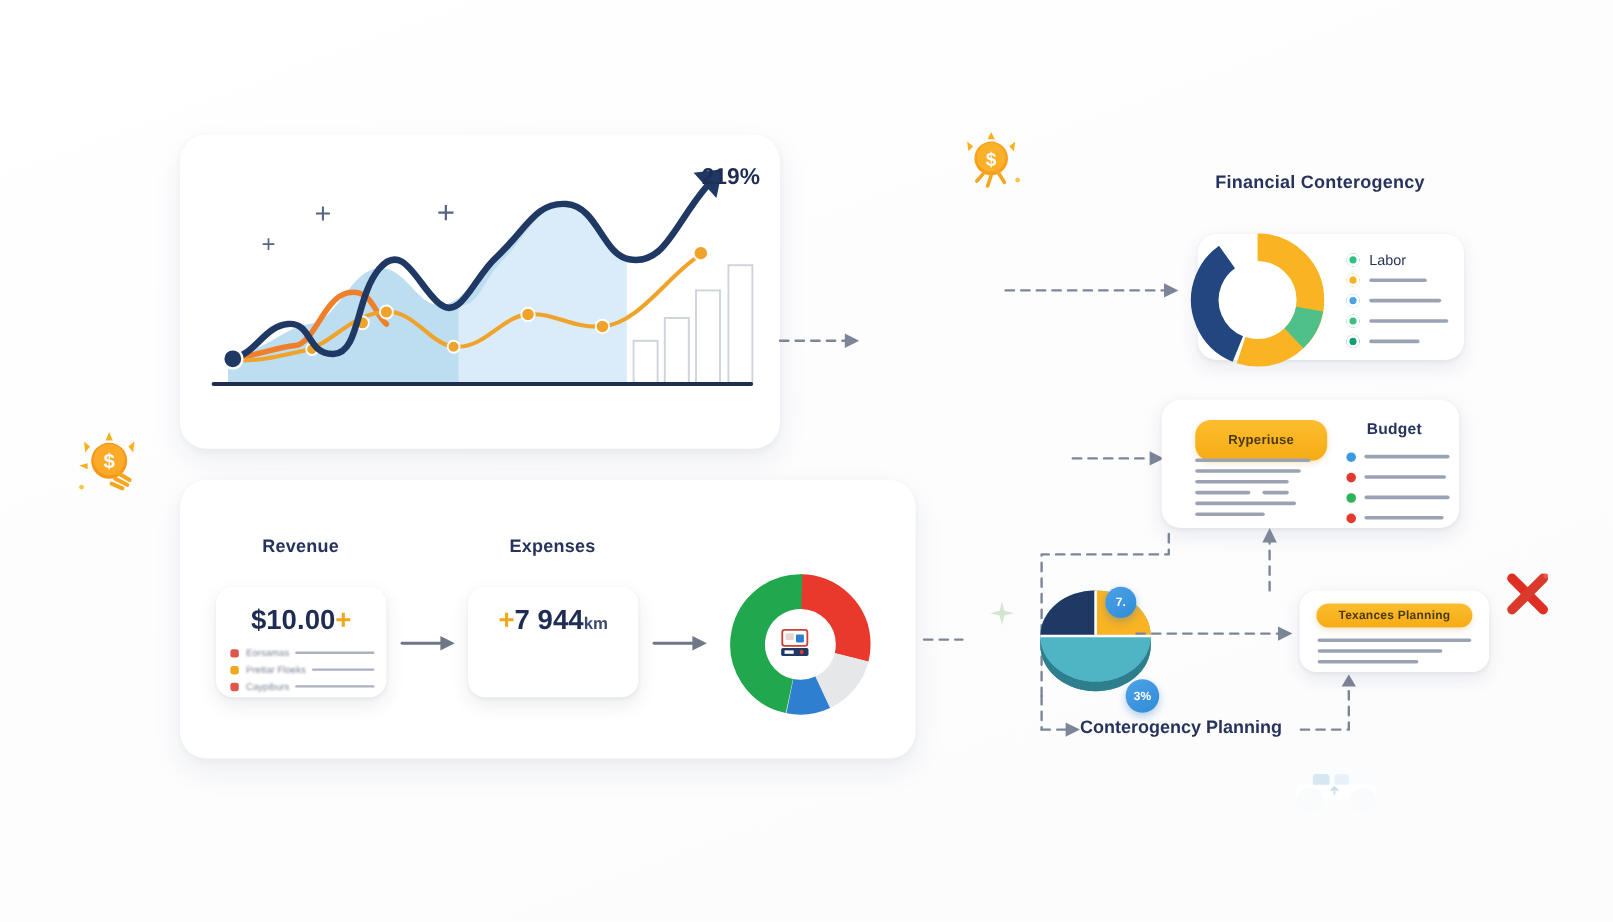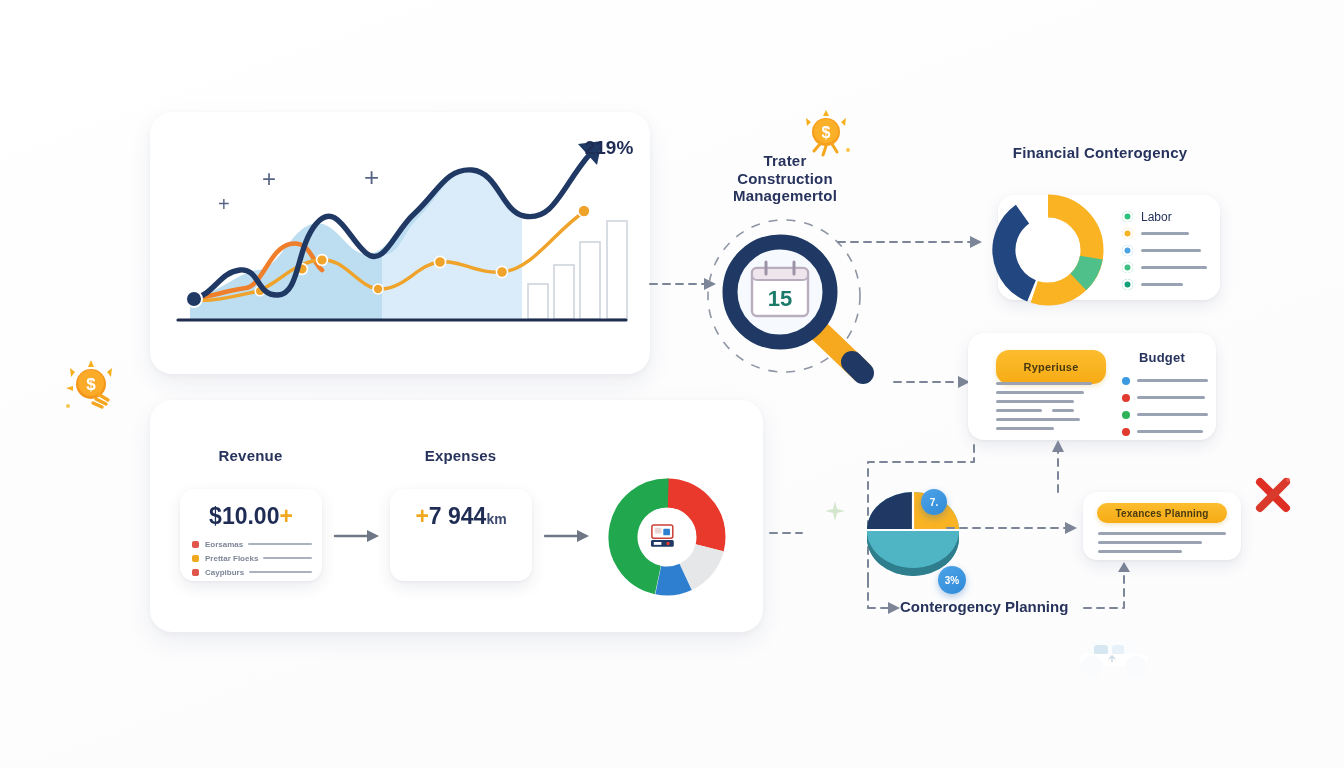--- a/index.html
+++ b/index.html
@@ -151,21 +151,20 @@
 
   .kpi-rows { position: absolute; left: 12px; top: 48px; right: 10px; }
   .kpi-row { display: flex; align-items: center; height: 14px; }
   .kpi-dot { width: 7px; height: 7px; border-radius: 2px; margin-right: 6px; flex: 0 0 auto; }
   .kpi-blur {
     font-size: 8px;
     color: #7d8698;
     filter: blur(0.7px);
     white-space: nowrap;
     margin-right: 5px;
-    font-weight: bold;
   }
   .kpi-line { flex: 1 1 auto; height: 2px; background: #aab2c0; border-radius: 1px; }
 
   #mix-donut { position: absolute; left: 608px; top: 478px; width: 118px; height: 118px; }
 
   
   .arrow-svg { position: absolute; overflow: visible; }
 
   
   #pie3d { position: absolute; left: 855px; top: 472px; width: 116px; height: 116px; }
@@ -262,47 +261,21 @@
     <span class="plus-mark" style="left:214px; top:52px; font-size:26px;">+</span>
 
     <div id="chart-pct">219%</div>
   </div>
 
   <svg class="arrow-svg" style="left:648px; top:272px; width:72px; height:24px;" viewBox="0 0 72 24">
     <line x1="2" y1="12" x2="56" y2="12" stroke="#7d8698" stroke-width="2" stroke-dasharray="7 6" stroke-linecap="round"></line>
     <path d="M56 6 L68 12 L56 18 Z" fill="#7d8698"></path>
   </svg>
 
-  <div class="heading" id="magnifier-title">
-    <div>Trater</div>
-    <div>Construction</div>
-    <div>Managemertol</div>
-  </div>
-
-  <div id="magnifier-wrap">
-    <svg viewBox="0 0 190 200" style="width:190px;height:200px;overflow:visible;">
-
-      <circle cx="84" cy="96" r="76" fill="none" stroke="#8e95a3" stroke-width="1.6" stroke-dasharray="9 9"></circle>
-
-      <g>
-        <line x1="116" y1="128" x2="162" y2="172" stroke="#f6a81e" stroke-width="22" stroke-linecap="round"></line>
-        <line x1="152" y1="162" x2="163" y2="173" stroke="#1f3864" stroke-width="22" stroke-linecap="round"></line>
-      </g>
-
-      <circle cx="80" cy="92" r="50" fill="#f6fafe" stroke="#1f3864" stroke-width="15"></circle>
-
-      <g>
-        <rect x="52" y="68" width="56" height="48" rx="5" fill="#ffffff" stroke="#b9aebe" stroke-width="2.4"></rect>
-        <rect x="52" y="68" width="56" height="12" rx="5" fill="#efe5ec" stroke="#b9aebe" stroke-width="2"></rect>
-        <line x1="66" y1="62" x2="66" y2="74" stroke="#9c93a6" stroke-width="3" stroke-linecap="round"></line>
-        <line x1="94" y1="62" x2="94" y2="74" stroke="#9c93a6" stroke-width="3" stroke-linecap="round"></line>
-      </g>
-      <text x="80" y="106" text-anchor="middle" font-family="Liberation Sans, sans-serif" font-size="22" font-weight="bold" fill="#1c7a6b" id="cal-day">15</text>
-    </svg>
-  </div>
+
 
   <svg class="arrow-svg" style="left:836px; top:232px; width:150px; height:20px;" viewBox="0 0 150 20">
     <line x1="2" y1="10" x2="134" y2="10" stroke="#7d8698" stroke-width="2" stroke-dasharray="7 6" stroke-linecap="round"></line>
     <path d="M134 4 L146 10 L134 16 Z" fill="#7d8698"></path>
   </svg>
 
   <svg class="arrow-svg" style="left:892px; top:372px; width:82px; height:20px;" viewBox="0 0 82 20">
     <line x1="2" y1="10" x2="66" y2="10" stroke="#7d8698" stroke-width="2" stroke-dasharray="7 6" stroke-linecap="round"></line>
     <path d="M66 4 L78 10 L66 16 Z" fill="#7d8698"></path>
   </svg>

